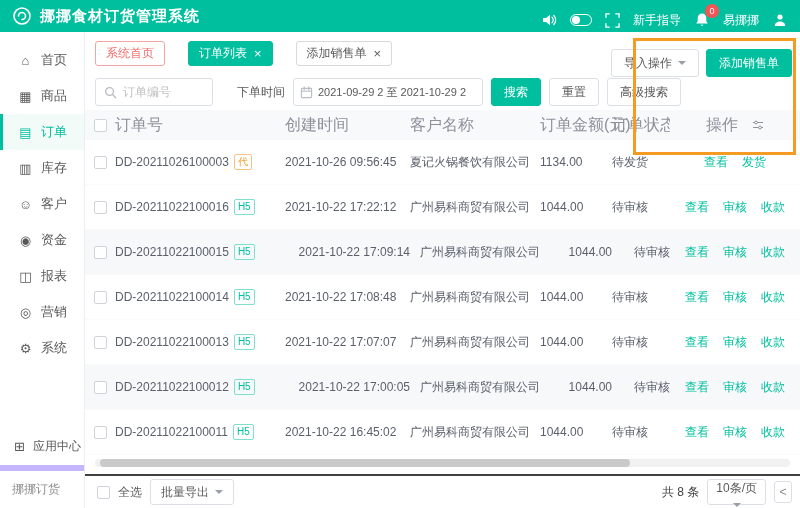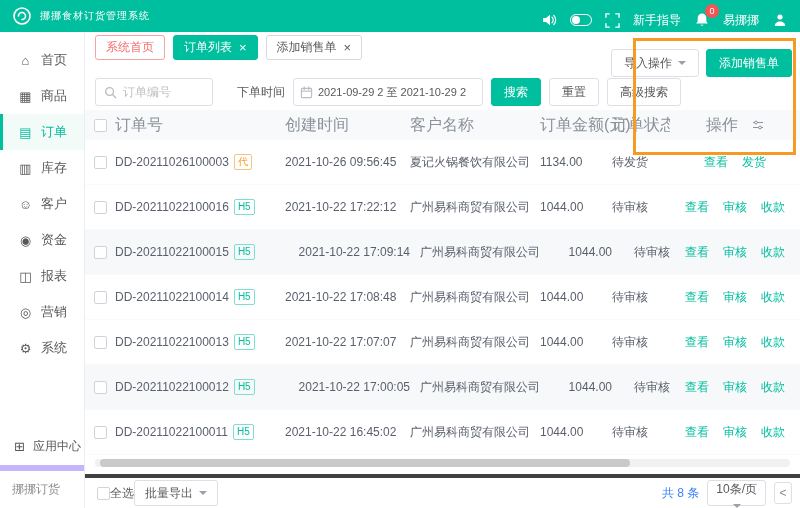--- a/index.html
+++ b/index.html
@@ -4,21 +4,21 @@
 <style>
   * { margin:0; padding:0; box-sizing:border-box; }
   html,body { background:#fff; }
   body { font-family:"Liberation Sans","DejaVu Sans",sans-serif; }
   .screen { position:relative; width:800px; height:508px; overflow:hidden; background:#fff; }
 
   
   .topbar { position:absolute; top:0; left:0; width:800px; height:32px; background:#00bf9f;
             display:flex; align-items:center; padding:0 12px; color:#fff; z-index:10; }
   .logo { width:20px; height:20px; margin-right:8px; display:flex; }
-  .app-title { font-size:10px; font-weight:normal; letter-spacing:1px; white-space:nowrap; }
+  .app-title { font-size:15px; font-weight:bold; letter-spacing:1px; white-space:nowrap; }
   .topbar-right { margin-left:auto; display:flex; align-items:center; gap:13px;margin-top:8px; }
   .tb-icon { display:flex; align-items:center; cursor:pointer; }
   .guide { font-size:12px; cursor:pointer; white-space:nowrap; }
   .toggle { width:22px; height:12px; border:1px solid #fff; border-radius:7px; position:relative; cursor:pointer; }
   .toggle::after { content:""; position:absolute; left:1px; top:1px; width:8px; height:8px; background:#fff; border-radius:50%; }
   .bell-wrap { position:relative; display:flex; cursor:pointer; }
   .bell-badge { position:absolute; top:-8px; right:-9px; background:#f25555; color:#fff; font-size:9px;
                 min-width:14px; height:14px; line-height:14px; border-radius:8px; text-align:center; padding:0 2px; }
   .username { font-size:12px; cursor:pointer; white-space:nowrap; }
 
@@ -30,21 +30,21 @@
                font-size:13px; color:#595959; cursor:pointer; border-left:3px solid transparent; }
   .side-item.active { color:#00bf9f; border-left-color:#00bf9f; background:#f2fbf8; }
   .side-icon { font-size:13px; width:15px; text-align:center; }
   .side-bottom { margin-top:auto; }
   .app-center { display:flex; align-items:center; gap:6px; padding:10px 0 10px 12px; font-size:12px; color:#595959; cursor:pointer; }
   .brand { border-top:6px solid #c4b5fd; padding:10px 0 10px 12px; font-size:12px; color:#8c8c8c; }
 
   
   .content { position:absolute; top:32px; left:85px; width:715px; height:476px; background:#fff; }
 
-  .tabbar { position:absolute; top:3px; left:10px; display:flex; gap:8px;justify-content:space-between; }
+  .tabbar { position:absolute; top:9px; left:10px; display:flex; gap:23px;justify-content:space-between; }
   .tab { height:25px; padding:0 10px; font-size:12px; border-radius:3px; border:1px solid #d9d9d9;
          color:#595959; background:#fff; display:flex; align-items:center; gap:7px; cursor:pointer; white-space:nowrap; }
   .tab-home { color:#f56c6c; border-color:#f5a4a4; }
   .tab-active { background:#00bf9f; border-color:#00bf9f; color:#fff; }
   .tab-close { font-size:13px; line-height:1; cursor:pointer; }
 
   .filterbar { position:absolute; top:46px; left:10px; display:flex; align-items:center; gap:8px; }
   .filterbar > * { flex-shrink:0; }
   .search-input { width:118px; height:28px; border:1px solid #dcdfe6; border-radius:3px; background:#fff;
                   display:flex; align-items:center; padding:0 8px; gap:6px; color:#bfbfbf; font-size:12px; cursor:text; }
@@ -74,25 +74,25 @@
   .checkbox { width:13px; height:13px; border:1px solid #d0d3d9; border-radius:2px; background:#fff; display:inline-block; cursor:pointer; }
   .badge { font-size:10px; line-height:14px; padding:0 3px; border-radius:2px; border:1px solid; }
   .badge-green { color:#00bf9f; border-color:#7fdfcf; }
   .badge-orange { color:#f59a23; border-color:#f7c37f; }
   .action-link { color:#00bf9f; cursor:pointer; }
   .hscroll { margin:4px 10px 0 10px; height:8px; background:#f1f1f1; border-radius:4px; position:relative; cursor:pointer; }
   .hthumb { position:absolute; left:5px; top:0; height:8px; width:530px; background:#c9c9c9; border-radius:4px; }
 
   
   .footerbar { position:absolute; bottom:0; left:0; width:715px; height:34px; display:flex; align-items:center;
-               padding:0 8px 0 12px; border-top:4px solid #404040; background:#fff; }
+               padding:0 8px 0 12px; gap:8px; border-top:2px solid #404040; background:#fff; }
   .fb-label { font-size:12px; color:#595959; white-space:nowrap; }
   .fb-btn { height:26px; padding:0 10px; }
   .fb-right { margin-left:auto; display:flex; align-items:center; gap:8px; }
-  .total-text { font-size:12px; color:#3b82f6; white-space:nowrap; }
+  .total-text { font-size:12px; color:#404040; white-space:nowrap; }
   .page-size { height:26px; border:1px solid #dcdfe6; border-radius:3px; font-size:12px; color:#595959;
                display:flex; align-items:center; padding:0 8px; gap:6px; background:#fff; cursor:pointer; white-space:nowrap;flex-direction:column; }
   .prev-btn { width:18px; height:22px; border:1px solid #dcdfe6; border-radius:3px; background:#fff;
               display:flex; align-items:center; justify-content:center; font-size:12px; color:#8c8c8c; cursor:pointer; }
 
   
   .highlight-box { position:absolute; left:633px; top:38px; width:163px; height:117px;
                    border:3px solid #f59a23; z-index:60; pointer-events:none; }
 </style>
 </head>

